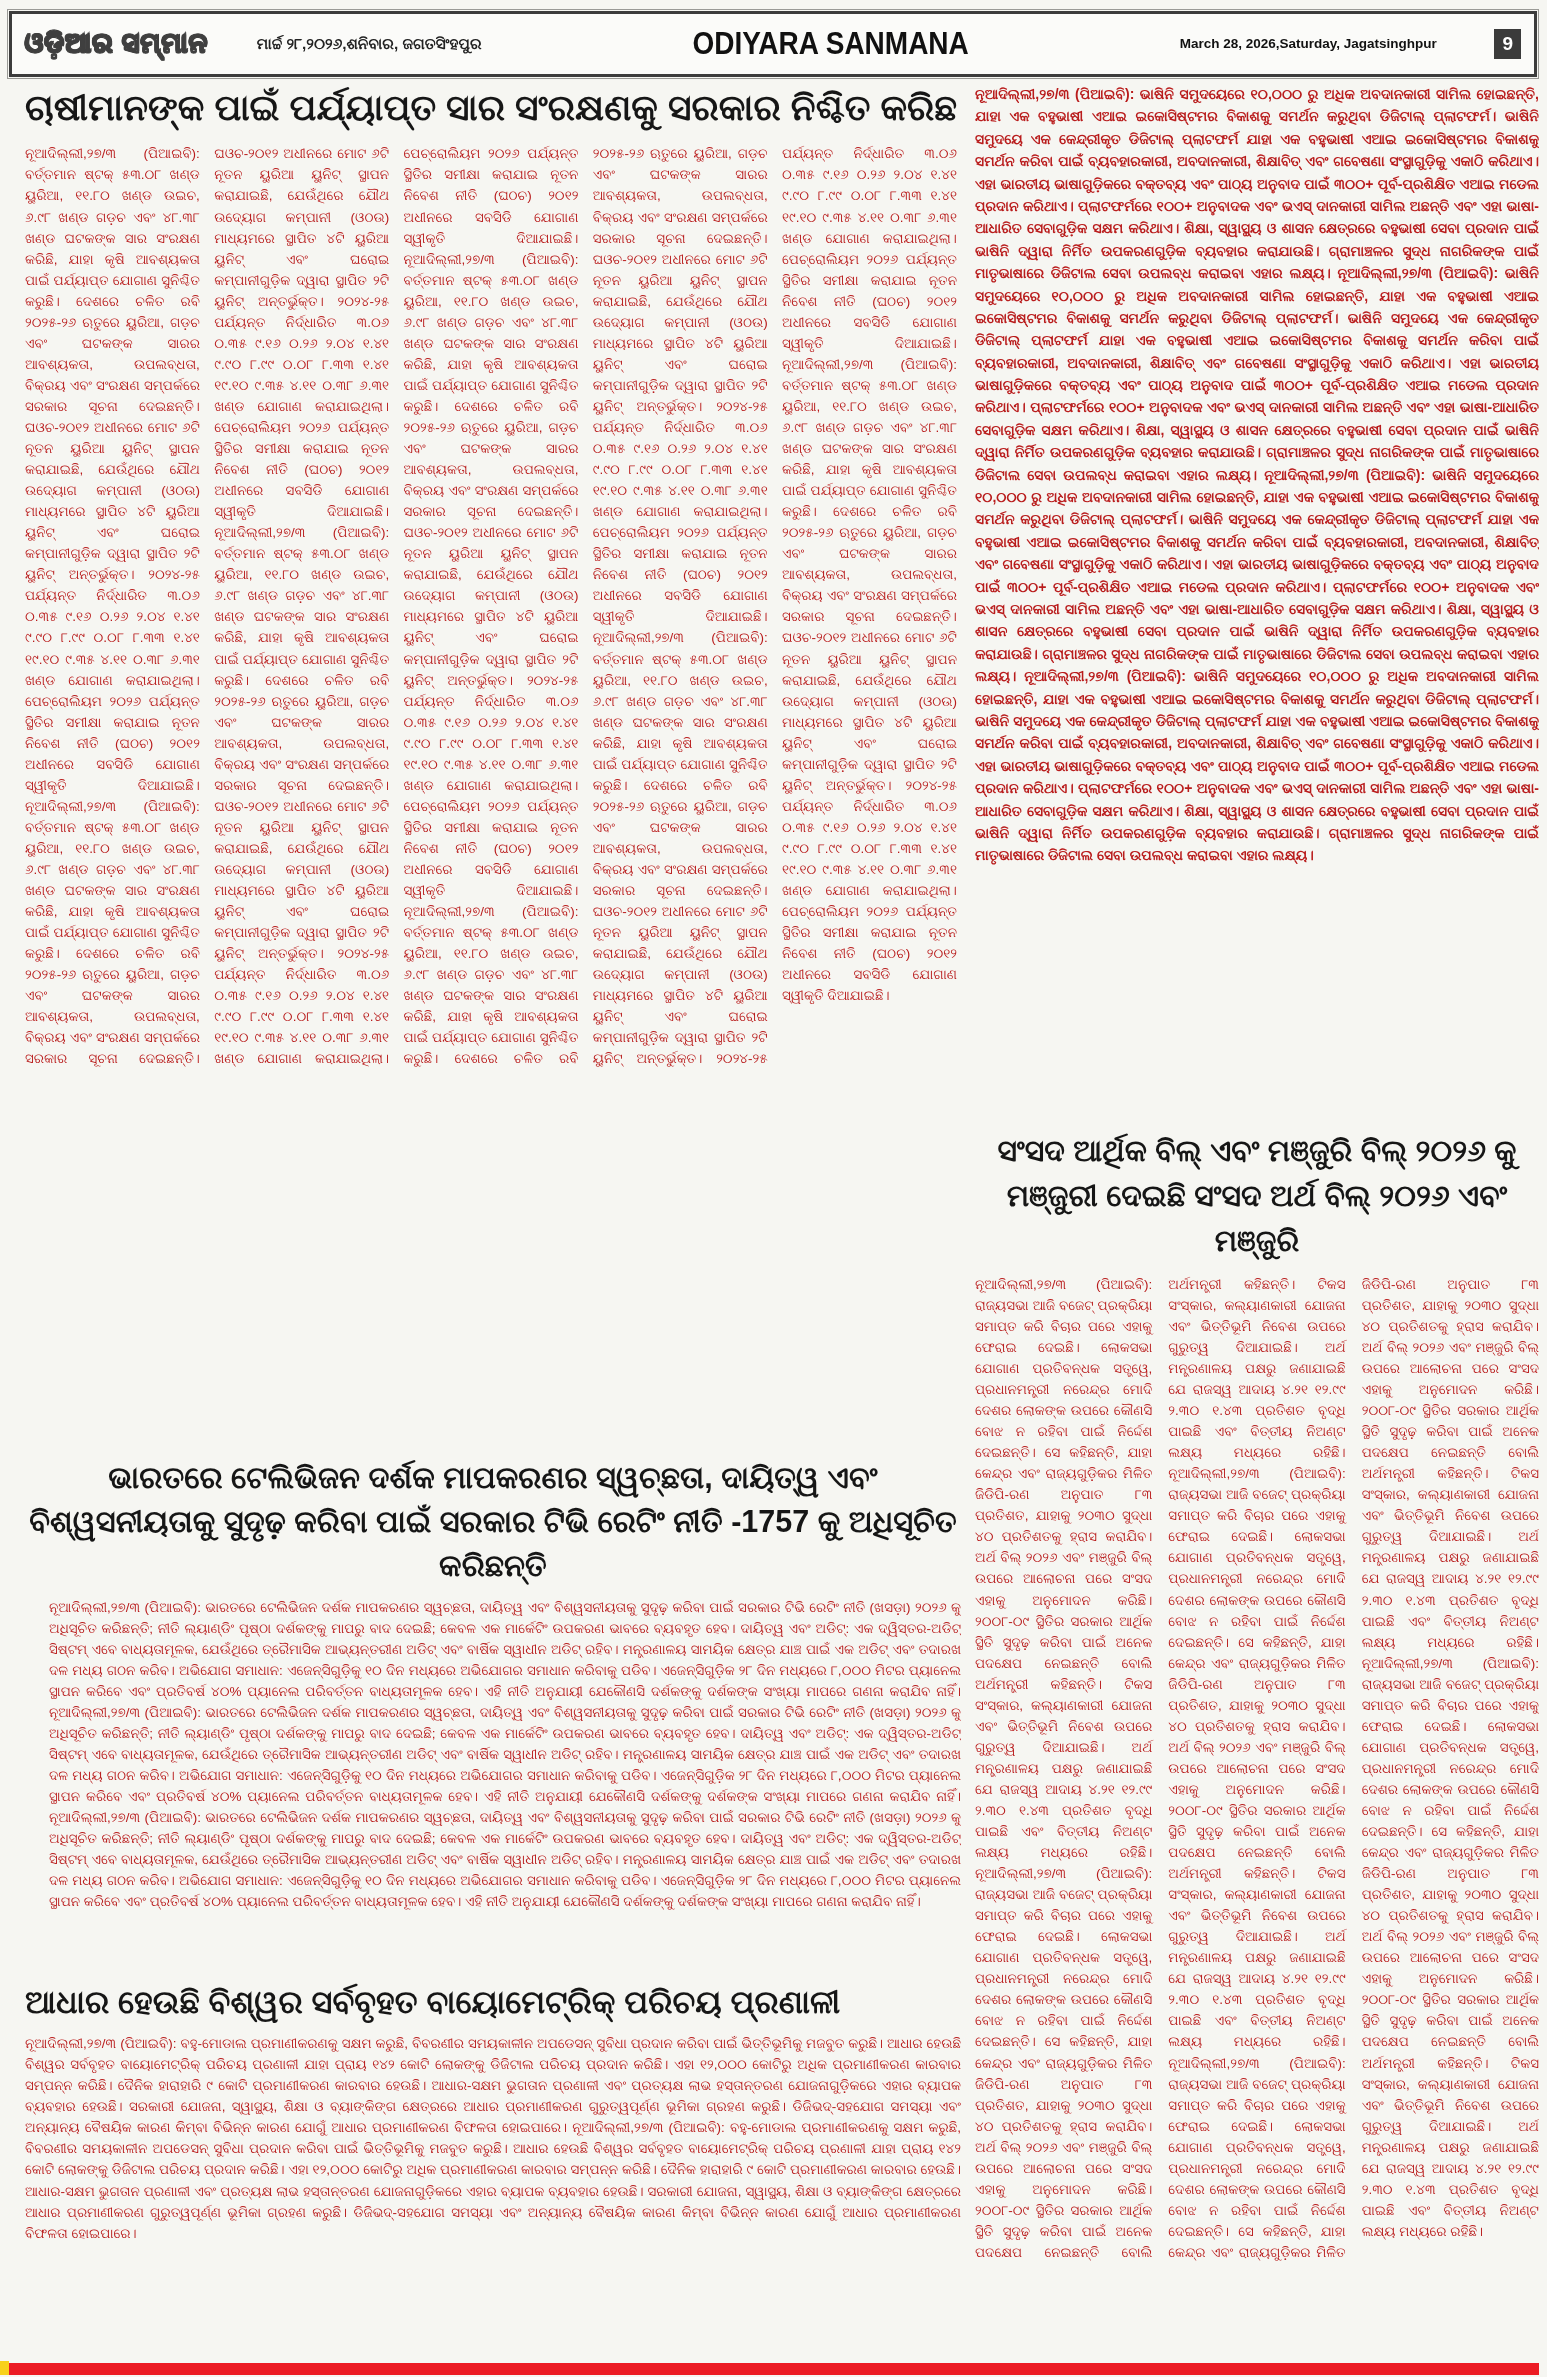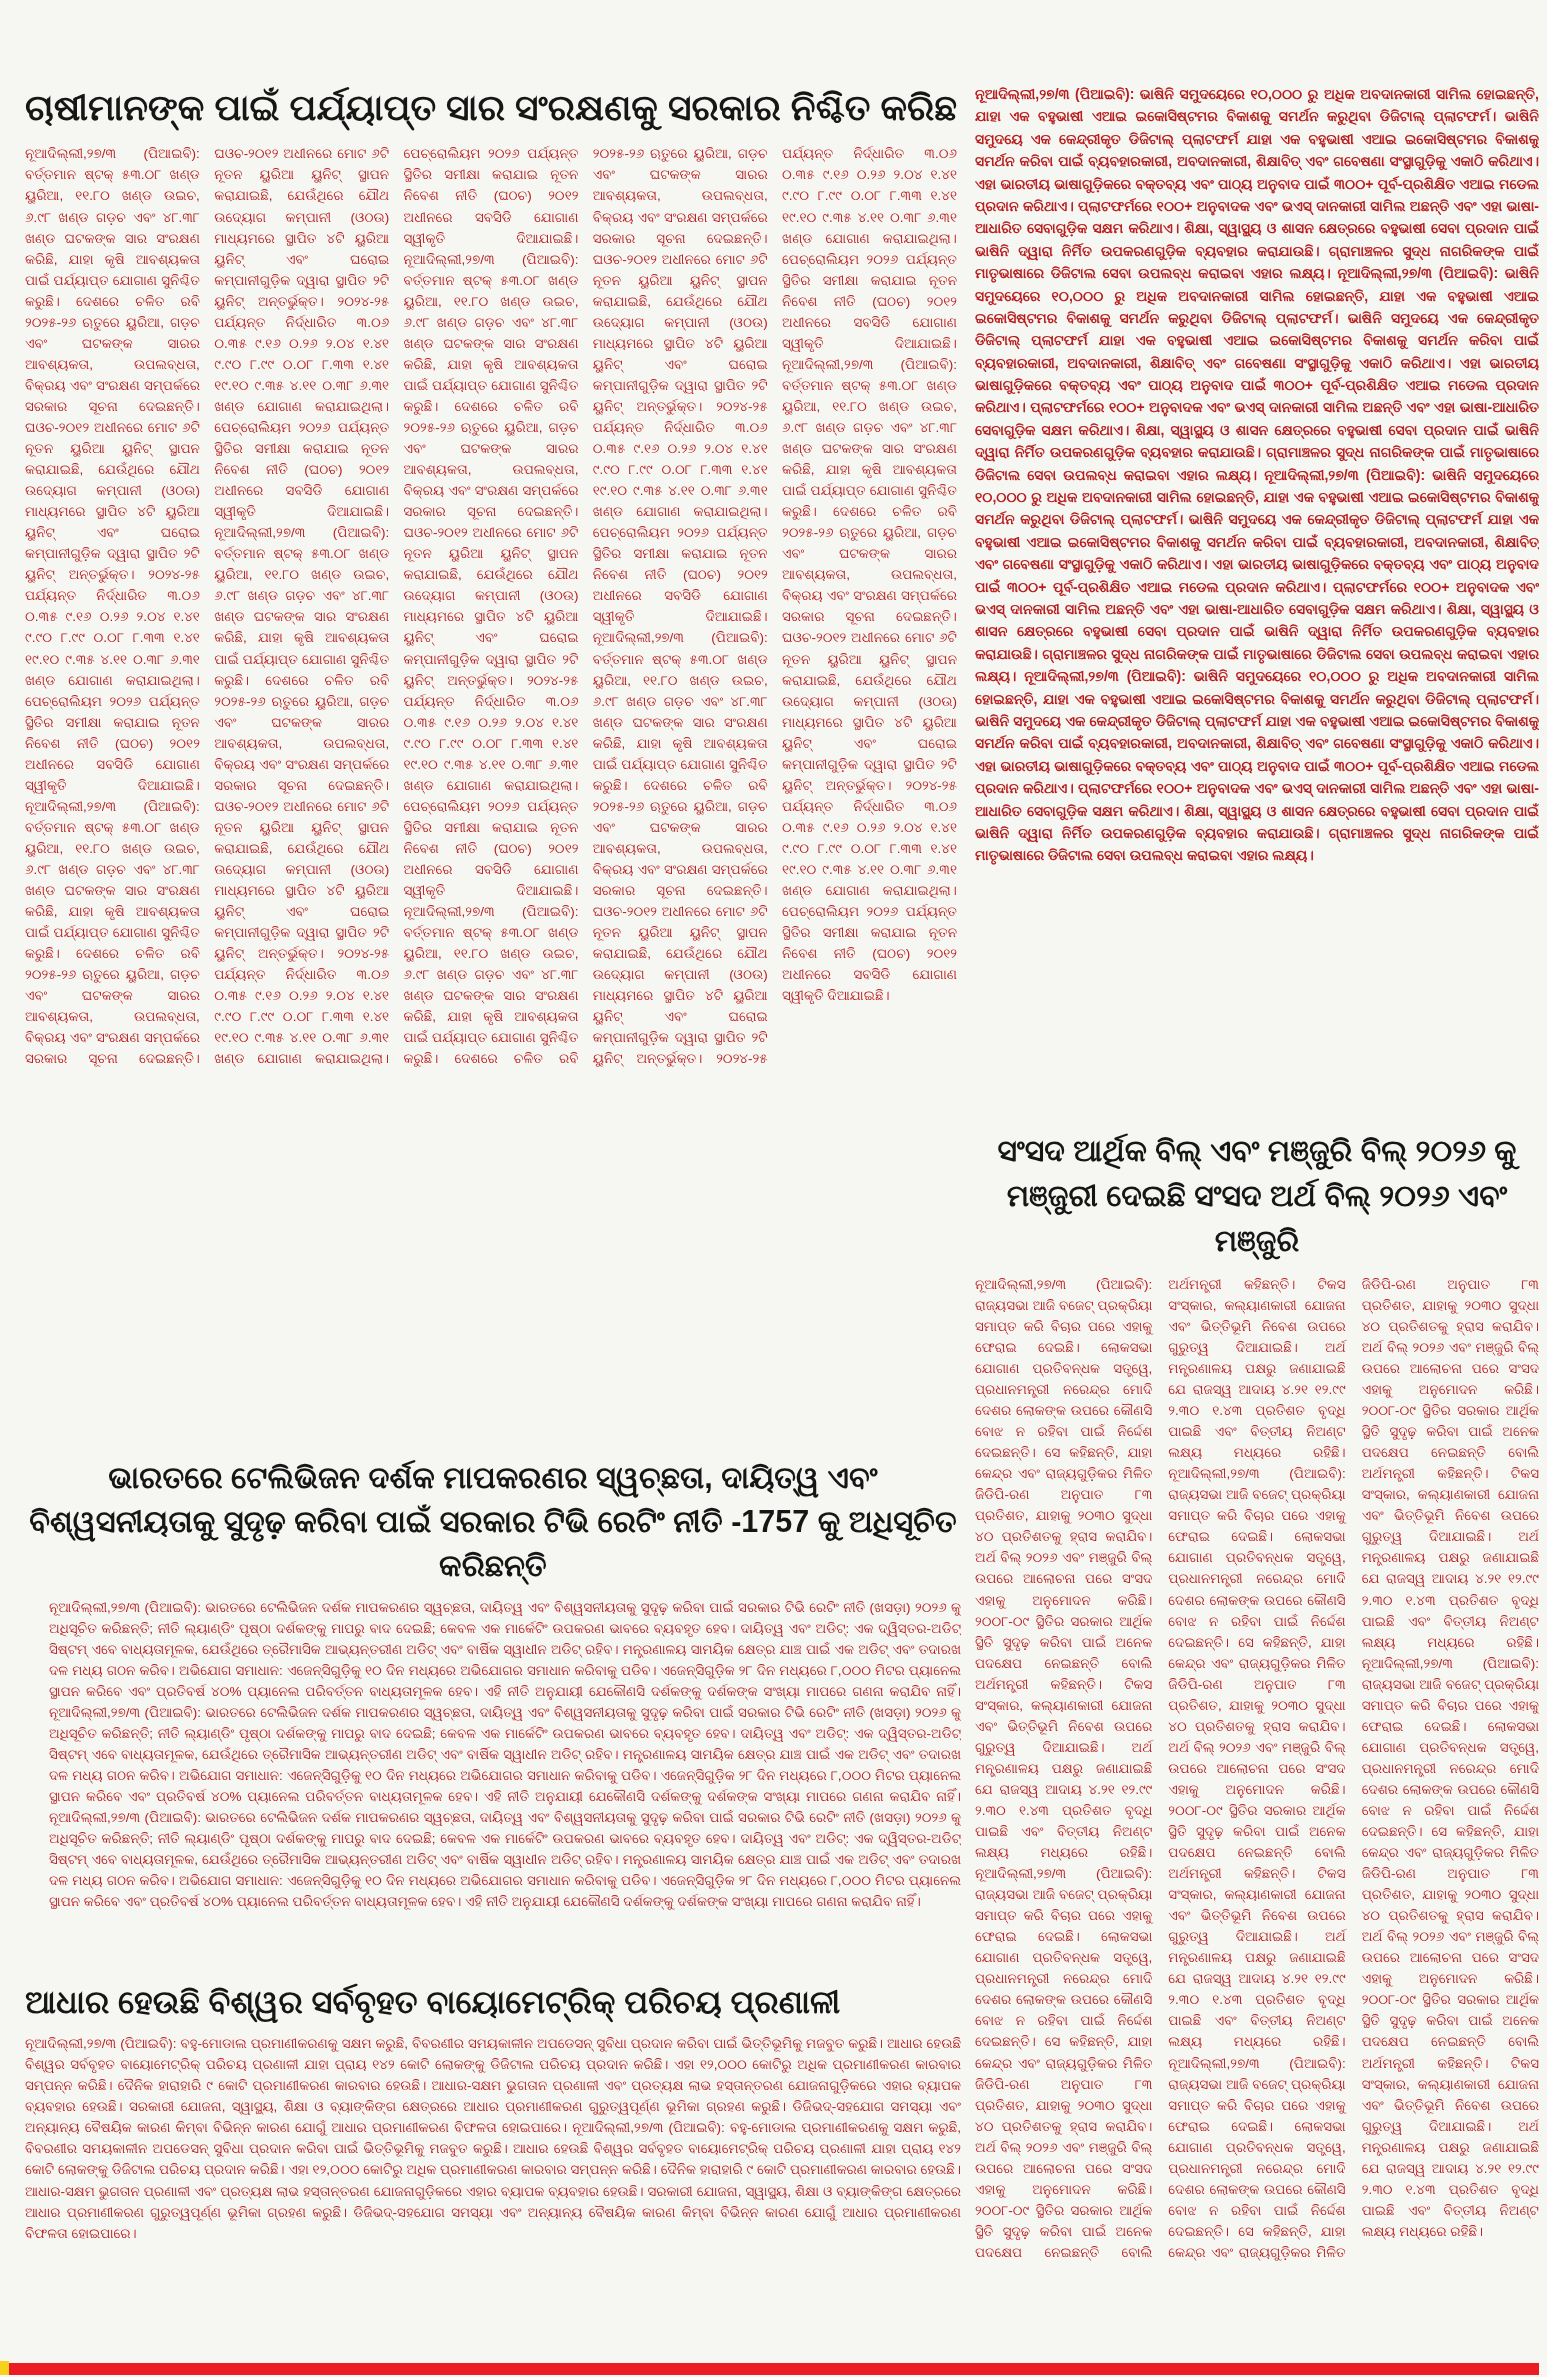--- a/index.html
+++ b/index.html
@@ -67,20 +67,27 @@
 
   
   .redbar { position:absolute; left:9px; top:2363px; width:1530px; height:11.7px; background:#ec1c24; }
   .yellowmark { position:absolute; left:0px; top:2361px; width:9px; height:14.4px; background:#f8d11c; }
 </style>
 </head>
 <body>
 
 <div class="page">
 
+  <div class="header">
+    <div class="logo-text">ଓଡ଼ିଆର ସମ୍ମାନ</div>
+    <div class="date-odia">ମାର୍ଚ୍ଚ ୨୮,୨୦୨୬,ଶନିବାର, ଜଗତସିଂହପୁର</div>
+    <div class="masthead">ODIYARA SANMANA</div>
+    <div class="date-en">March 28, 2026,Saturday, Jagatsinghpur</div>
+    <div class="pagenum">9</div>
+  </div>
 
   <section class="article art-fertilizer">
     <div class="headline">ଚାଷୀମାନଙ୍କ ପାଇଁ ପର୍ଯ୍ୟାପ୍ତ ସାର ସଂରକ୍ଷଣକୁ ସରକାର ନିଶ୍ଚିତ କରିଛନ୍ତି</div>
     <div class="body">ନୂଆଦିଲ୍ଲୀ,୨୭/୩ (ପିଆଇବି): ବର୍ତ୍ତମାନ ଷ୍ଟକ୍ ୫୩.୦୮ ଖଣ୍ଡ ୟୁରିଆ, ୧୧.୮୦ ଖଣ୍ଡ ଉଇଚ, ୬.୯୮ ଖଣ୍ଡ ଗଡ଼ଚ ଏବଂ ୪୮.୩୮ ଖଣ୍ଡ ଘଟକଙ୍କ ସାର ସଂରକ୍ଷଣ କରିଛି, ଯାହା କୃଷି ଆବଶ୍ୟକତା ପାଇଁ ପର୍ଯ୍ୟାପ୍ତ ଯୋଗାଣ ସୁନିଶ୍ଚିତ କରୁଛି। ଦେଶରେ ଚଳିତ ରବି ୨୦୨୫-୨୬ ଋତୁରେ ୟୁରିଆ, ଗଡ଼ଚ ଏବଂ ଘଟକଙ୍କ ସାରର ଆବଶ୍ୟକତା, ଉପଲବ୍ଧତା, ବିକ୍ରୟ ଏବଂ ସଂରକ୍ଷଣ ସମ୍ପର୍କରେ ସରକାର ସୂଚନା ଦେଇଛନ୍ତି। ଘଓଚ-୨୦୧୨ ଅଧୀନରେ ମୋଟ ୬ଟି ନୂତନ ୟୁରିଆ ୟୁନିଟ୍ ସ୍ଥାପନ କରାଯାଇଛି, ଯେଉଁଥିରେ ଯୌଥ ଉଦ୍ୟୋଗ କମ୍ପାନୀ (ଓଠଉ) ମାଧ୍ୟମରେ ସ୍ଥାପିତ ୪ଟି ୟୁରିଆ ୟୁନିଟ୍ ଏବଂ ଘରୋଇ କମ୍ପାନୀଗୁଡ଼ିକ ଦ୍ୱାରା ସ୍ଥାପିତ ୨ଟି ୟୁନିଟ୍ ଅନ୍ତର୍ଭୁକ୍ତ। ୨୦୨୪-୨୫ ପର୍ଯ୍ୟନ୍ତ ନିର୍ଦ୍ଧାରିତ ୩.୦୬ ୦.୩୫ ୯.୧୬ ୦.୨୬ ୨.୦୪ ୧.୪୧ ୯.୯୦ ୮.୯୯ ୦.୦୮ ୮.୩୩ ୧.୪୧ ୧୯.୧୦ ୯.୩୫ ୪.୧୧ ୦.୩୮ ୬.୩୧ ଖଣ୍ଡ ଯୋଗାଣ କରାଯାଇଥିଲା। ପେଚ୍ରୋଲିୟମ ୨୦୨୬ ପର୍ଯ୍ୟନ୍ତ ସ୍ଥିତିର ସମୀକ୍ଷା କରାଯାଇ ନୂତନ ନିବେଶ ନୀତି (ଘଠଚ) ୨୦୧୨ ଅଧୀନରେ ସବସିଡି ଯୋଗାଣ ସ୍ୱୀକୃତି ଦିଆଯାଇଛି। ନୂଆଦିଲ୍ଲୀ,୨୭/୩ (ପିଆଇବି): ବର୍ତ୍ତମାନ ଷ୍ଟକ୍ ୫୩.୦୮ ଖଣ୍ଡ ୟୁରିଆ, ୧୧.୮୦ ଖଣ୍ଡ ଉଇଚ, ୬.୯୮ ଖଣ୍ଡ ଗଡ଼ଚ ଏବଂ ୪୮.୩୮ ଖଣ୍ଡ ଘଟକଙ୍କ ସାର ସଂରକ୍ଷଣ କରିଛି, ଯାହା କୃଷି ଆବଶ୍ୟକତା ପାଇଁ ପର୍ଯ୍ୟାପ୍ତ ଯୋଗାଣ ସୁନିଶ୍ଚିତ କରୁଛି। ଦେଶରେ ଚଳିତ ରବି ୨୦୨୫-୨୬ ଋତୁରେ ୟୁରିଆ, ଗଡ଼ଚ ଏବଂ ଘଟକଙ୍କ ସାରର ଆବଶ୍ୟକତା, ଉପଲବ୍ଧତା, ବିକ୍ରୟ ଏବଂ ସଂରକ୍ଷଣ ସମ୍ପର୍କରେ ସରକାର ସୂଚନା ଦେଇଛନ୍ତି। ଘଓଚ-୨୦୧୨ ଅଧୀନରେ ମୋଟ ୬ଟି ନୂତନ ୟୁରିଆ ୟୁନିଟ୍ ସ୍ଥାପନ କରାଯାଇଛି, ଯେଉଁଥିରେ ଯୌଥ ଉଦ୍ୟୋଗ କମ୍ପାନୀ (ଓଠଉ) ମାଧ୍ୟମରେ ସ୍ଥାପିତ ୪ଟି ୟୁରିଆ ୟୁନିଟ୍ ଏବଂ ଘରୋଇ କମ୍ପାନୀଗୁଡ଼ିକ ଦ୍ୱାରା ସ୍ଥାପିତ ୨ଟି ୟୁନିଟ୍ ଅନ୍ତର୍ଭୁକ୍ତ। ୨୦୨୪-୨୫ ପର୍ଯ୍ୟନ୍ତ ନିର୍ଦ୍ଧାରିତ ୩.୦୬ ୦.୩୫ ୯.୧୬ ୦.୨୬ ୨.୦୪ ୧.୪୧ ୯.୯୦ ୮.୯୯ ୦.୦୮ ୮.୩୩ ୧.୪୧ ୧୯.୧୦ ୯.୩୫ ୪.୧୧ ୦.୩୮ ୬.୩୧ ଖଣ୍ଡ ଯୋଗାଣ କରାଯାଇଥିଲା। ପେଚ୍ରୋଲିୟମ ୨୦୨୬ ପର୍ଯ୍ୟନ୍ତ ସ୍ଥିତିର ସମୀକ୍ଷା କରାଯାଇ ନୂତନ ନିବେଶ ନୀତି (ଘଠଚ) ୨୦୧୨ ଅଧୀନରେ ସବସିଡି ଯୋଗାଣ ସ୍ୱୀକୃତି ଦିଆଯାଇଛି। ନୂଆଦିଲ୍ଲୀ,୨୭/୩ (ପିଆଇବି): ବର୍ତ୍ତମାନ ଷ୍ଟକ୍ ୫୩.୦୮ ଖଣ୍ଡ ୟୁରିଆ, ୧୧.୮୦ ଖଣ୍ଡ ଉଇଚ, ୬.୯୮ ଖଣ୍ଡ ଗଡ଼ଚ ଏବଂ ୪୮.୩୮ ଖଣ୍ଡ ଘଟକଙ୍କ ସାର ସଂରକ୍ଷଣ କରିଛି, ଯାହା କୃଷି ଆବଶ୍ୟକତା ପାଇଁ ପର୍ଯ୍ୟାପ୍ତ ଯୋଗାଣ ସୁନିଶ୍ଚିତ କରୁଛି। ଦେଶରେ ଚଳିତ ରବି ୨୦୨୫-୨୬ ଋତୁରେ ୟୁରିଆ, ଗଡ଼ଚ ଏବଂ ଘଟକଙ୍କ ସାରର ଆବଶ୍ୟକତା, ଉପଲବ୍ଧତା, ବିକ୍ରୟ ଏବଂ ସଂରକ୍ଷଣ ସମ୍ପର୍କରେ ସରକାର ସୂଚନା ଦେଇଛନ୍ତି। ଘଓଚ-୨୦୧୨ ଅଧୀନରେ ମୋଟ ୬ଟି ନୂତନ ୟୁରିଆ ୟୁନିଟ୍ ସ୍ଥାପନ କରାଯାଇଛି, ଯେଉଁଥିରେ ଯୌଥ ଉଦ୍ୟୋଗ କମ୍ପାନୀ (ଓଠଉ) ମାଧ୍ୟମରେ ସ୍ଥାପିତ ୪ଟି ୟୁରିଆ ୟୁନିଟ୍ ଏବଂ ଘରୋଇ କମ୍ପାନୀଗୁଡ଼ିକ ଦ୍ୱାରା ସ୍ଥାପିତ ୨ଟି ୟୁନିଟ୍ ଅନ୍ତର୍ଭୁକ୍ତ। ୨୦୨୪-୨୫ ପର୍ଯ୍ୟନ୍ତ ନିର୍ଦ୍ଧାରିତ ୩.୦୬ ୦.୩୫ ୯.୧୬ ୦.୨୬ ୨.୦୪ ୧.୪୧ ୯.୯୦ ୮.୯୯ ୦.୦୮ ୮.୩୩ ୧.୪୧ ୧୯.୧୦ ୯.୩୫ ୪.୧୧ ୦.୩୮ ୬.୩୧ ଖଣ୍ଡ ଯୋଗାଣ କରାଯାଇଥିଲା। ପେଚ୍ରୋଲିୟମ ୨୦୨୬ ପର୍ଯ୍ୟନ୍ତ ସ୍ଥିତିର ସମୀକ୍ଷା କରାଯାଇ ନୂତନ ନିବେଶ ନୀତି (ଘଠଚ) ୨୦୧୨ ଅଧୀନରେ ସବସିଡି ଯୋଗାଣ ସ୍ୱୀକୃତି ଦିଆଯାଇଛି। ନୂଆଦିଲ୍ଲୀ,୨୭/୩ (ପିଆଇବି): ବର୍ତ୍ତମାନ ଷ୍ଟକ୍ ୫୩.୦୮ ଖଣ୍ଡ ୟୁରିଆ, ୧୧.୮୦ ଖଣ୍ଡ ଉଇଚ, ୬.୯୮ ଖଣ୍ଡ ଗଡ଼ଚ ଏବଂ ୪୮.୩୮ ଖଣ୍ଡ ଘଟକଙ୍କ ସାର ସଂରକ୍ଷଣ କରିଛି, ଯାହା କୃଷି ଆବଶ୍ୟକତା ପାଇଁ ପର୍ଯ୍ୟାପ୍ତ ଯୋଗାଣ ସୁନିଶ୍ଚିତ କରୁଛି। ଦେଶରେ ଚଳିତ ରବି ୨୦୨୫-୨୬ ଋତୁରେ ୟୁରିଆ, ଗଡ଼ଚ ଏବଂ ଘଟକଙ୍କ ସାରର ଆବଶ୍ୟକତା, ଉପଲବ୍ଧତା, ବିକ୍ରୟ ଏବଂ ସଂରକ୍ଷଣ ସମ୍ପର୍କରେ ସରକାର ସୂଚନା ଦେଇଛନ୍ତି। ଘଓଚ-୨୦୧୨ ଅଧୀନରେ ମୋଟ ୬ଟି ନୂତନ ୟୁରିଆ ୟୁନିଟ୍ ସ୍ଥାପନ କରାଯାଇଛି, ଯେଉଁଥିରେ ଯୌଥ ଉଦ୍ୟୋଗ କମ୍ପାନୀ (ଓଠଉ) ମାଧ୍ୟମରେ ସ୍ଥାପିତ ୪ଟି ୟୁରିଆ ୟୁନିଟ୍ ଏବଂ ଘରୋଇ କମ୍ପାନୀଗୁଡ଼ିକ ଦ୍ୱାରା ସ୍ଥାପିତ ୨ଟି ୟୁନିଟ୍ ଅନ୍ତର୍ଭୁକ୍ତ। ୨୦୨୪-୨୫ ପର୍ଯ୍ୟନ୍ତ ନିର୍ଦ୍ଧାରିତ ୩.୦୬ ୦.୩୫ ୯.୧୬ ୦.୨୬ ୨.୦୪ ୧.୪୧ ୯.୯୦ ୮.୯୯ ୦.୦୮ ୮.୩୩ ୧.୪୧ ୧୯.୧୦ ୯.୩୫ ୪.୧୧ ୦.୩୮ ୬.୩୧ ଖଣ୍ଡ ଯୋଗାଣ କରାଯାଇଥିଲା। ପେଚ୍ରୋଲିୟମ ୨୦୨୬ ପର୍ଯ୍ୟନ୍ତ ସ୍ଥିତିର ସମୀକ୍ଷା କରାଯାଇ ନୂତନ ନିବେଶ ନୀତି (ଘଠଚ) ୨୦୧୨ ଅଧୀନରେ ସବସିଡି ଯୋଗାଣ ସ୍ୱୀକୃତି ଦିଆଯାଇଛି। ନୂଆଦିଲ୍ଲୀ,୨୭/୩ (ପିଆଇବି): ବର୍ତ୍ତମାନ ଷ୍ଟକ୍ ୫୩.୦୮ ଖଣ୍ଡ ୟୁରିଆ, ୧୧.୮୦ ଖଣ୍ଡ ଉଇଚ, ୬.୯୮ ଖଣ୍ଡ ଗଡ଼ଚ ଏବଂ ୪୮.୩୮ ଖଣ୍ଡ ଘଟକଙ୍କ ସାର ସଂରକ୍ଷଣ କରିଛି, ଯାହା କୃଷି ଆବଶ୍ୟକତା ପାଇଁ ପର୍ଯ୍ୟାପ୍ତ ଯୋଗାଣ ସୁନିଶ୍ଚିତ କରୁଛି। ଦେଶରେ ଚଳିତ ରବି ୨୦୨୫-୨୬ ଋତୁରେ ୟୁରିଆ, ଗଡ଼ଚ ଏବଂ ଘଟକଙ୍କ ସାରର ଆବଶ୍ୟକତା, ଉପଲବ୍ଧତା, ବିକ୍ରୟ ଏବଂ ସଂରକ୍ଷଣ ସମ୍ପର୍କରେ ସରକାର ସୂଚନା ଦେଇଛନ୍ତି। ଘଓଚ-୨୦୧୨ ଅଧୀନରେ ମୋଟ ୬ଟି ନୂତନ ୟୁରିଆ ୟୁନିଟ୍ ସ୍ଥାପନ କରାଯାଇଛି, ଯେଉଁଥିରେ ଯୌଥ ଉଦ୍ୟୋଗ କମ୍ପାନୀ (ଓଠଉ) ମାଧ୍ୟମରେ ସ୍ଥାପିତ ୪ଟି ୟୁରିଆ ୟୁନିଟ୍ ଏବଂ ଘରୋଇ କମ୍ପାନୀଗୁଡ଼ିକ ଦ୍ୱାରା ସ୍ଥାପିତ ୨ଟି ୟୁନିଟ୍ ଅନ୍ତର୍ଭୁକ୍ତ। ୨୦୨୪-୨୫ ପର୍ଯ୍ୟନ୍ତ ନିର୍ଦ୍ଧାରିତ ୩.୦୬ ୦.୩୫ ୯.୧୬ ୦.୨୬ ୨.୦୪ ୧.୪୧ ୯.୯୦ ୮.୯୯ ୦.୦୮ ୮.୩୩ ୧.୪୧ ୧୯.୧୦ ୯.୩୫ ୪.୧୧ ୦.୩୮ ୬.୩୧ ଖଣ୍ଡ ଯୋଗାଣ କରାଯାଇଥିଲା। ପେଚ୍ରୋଲିୟମ ୨୦୨୬ ପର୍ଯ୍ୟନ୍ତ ସ୍ଥିତିର ସମୀକ୍ଷା କରାଯାଇ ନୂତନ ନିବେଶ ନୀତି (ଘଠଚ) ୨୦୧୨ ଅଧୀନରେ ସବସିଡି ଯୋଗାଣ ସ୍ୱୀକୃତି ଦିଆଯାଇଛି। ନୂଆଦିଲ୍ଲୀ,୨୭/୩ (ପିଆଇବି): ବର୍ତ୍ତମାନ ଷ୍ଟକ୍ ୫୩.୦୮ ଖଣ୍ଡ ୟୁରିଆ, ୧୧.୮୦ ଖଣ୍ଡ ଉଇଚ, ୬.୯୮ ଖଣ୍ଡ ଗଡ଼ଚ ଏବଂ ୪୮.୩୮ ଖଣ୍ଡ ଘଟକଙ୍କ ସାର ସଂରକ୍ଷଣ କରିଛି, ଯାହା କୃଷି ଆବଶ୍ୟକତା ପାଇଁ ପର୍ଯ୍ୟାପ୍ତ ଯୋଗାଣ ସୁନିଶ୍ଚିତ କରୁଛି। ଦେଶରେ ଚଳିତ ରବି ୨୦୨୫-୨୬ ଋତୁରେ ୟୁରିଆ, ଗଡ଼ଚ ଏବଂ ଘଟକଙ୍କ ସାରର ଆବଶ୍ୟକତା, ଉପଲବ୍ଧତା, ବିକ୍ରୟ ଏବଂ ସଂରକ୍ଷଣ ସମ୍ପର୍କରେ ସରକାର ସୂଚନା ଦେଇଛନ୍ତି। ଘଓଚ-୨୦୧୨ ଅଧୀନରେ ମୋଟ ୬ଟି ନୂତନ ୟୁରିଆ ୟୁନିଟ୍ ସ୍ଥାପନ କରାଯାଇଛି, ଯେଉଁଥିରେ ଯୌଥ ଉଦ୍ୟୋଗ କମ୍ପାନୀ (ଓଠଉ) ମାଧ୍ୟମରେ ସ୍ଥାପିତ ୪ଟି ୟୁରିଆ ୟୁନିଟ୍ ଏବଂ ଘରୋଇ କମ୍ପାନୀଗୁଡ଼ିକ ଦ୍ୱାରା ସ୍ଥାପିତ ୨ଟି ୟୁନିଟ୍ ଅନ୍ତର୍ଭୁକ୍ତ। ୨୦୨୪-୨୫ ପର୍ଯ୍ୟନ୍ତ ନିର୍ଦ୍ଧାରିତ ୩.୦୬ ୦.୩୫ ୯.୧୬ ୦.୨୬ ୨.୦୪ ୧.୪୧ ୯.୯୦ ୮.୯୯ ୦.୦୮ ୮.୩୩ ୧.୪୧ ୧୯.୧୦ ୯.୩୫ ୪.୧୧ ୦.୩୮ ୬.୩୧ ଖଣ୍ଡ ଯୋଗାଣ କରାଯାଇଥିଲା। ପେଚ୍ରୋଲିୟମ ୨୦୨୬ ପର୍ଯ୍ୟନ୍ତ ସ୍ଥିତିର ସମୀକ୍ଷା କରାଯାଇ ନୂତନ ନିବେଶ ନୀତି (ଘଠଚ) ୨୦୧୨ ଅଧୀନରେ ସବସିଡି ଯୋଗାଣ ସ୍ୱୀକୃତି ଦିଆଯାଇଛି। ନୂଆଦିଲ୍ଲୀ,୨୭/୩ (ପିଆଇବି): ବର୍ତ୍ତମାନ ଷ୍ଟକ୍ ୫୩.୦୮ ଖଣ୍ଡ ୟୁରିଆ, ୧୧.୮୦ ଖଣ୍ଡ ଉଇଚ, ୬.୯୮ ଖଣ୍ଡ ଗଡ଼ଚ ଏବଂ ୪୮.୩୮ ଖଣ୍ଡ ଘଟକଙ୍କ ସାର ସଂରକ୍ଷଣ କରିଛି, ଯାହା କୃଷି ଆବଶ୍ୟକତା ପାଇଁ ପର୍ଯ୍ୟାପ୍ତ ଯୋଗାଣ ସୁନିଶ୍ଚିତ କରୁଛି। ଦେଶରେ ଚଳିତ ରବି ୨୦୨୫-୨୬ ଋତୁରେ ୟୁରିଆ, ଗଡ଼ଚ ଏବଂ ଘଟକଙ୍କ ସାରର ଆବଶ୍ୟକତା, ଉପଲବ୍ଧତା, ବିକ୍ରୟ ଏବଂ ସଂରକ୍ଷଣ ସମ୍ପର୍କରେ ସରକାର ସୂଚନା ଦେଇଛନ୍ତି। ଘଓଚ-୨୦୧୨ ଅଧୀନରେ ମୋଟ ୬ଟି ନୂତନ ୟୁରିଆ ୟୁନିଟ୍ ସ୍ଥାପନ କରାଯାଇଛି, ଯେଉଁଥିରେ ଯୌଥ ଉଦ୍ୟୋଗ କମ୍ପାନୀ (ଓଠଉ) ମାଧ୍ୟମରେ ସ୍ଥାପିତ ୪ଟି ୟୁରିଆ ୟୁନିଟ୍ ଏବଂ ଘରୋଇ କମ୍ପାନୀଗୁଡ଼ିକ ଦ୍ୱାରା ସ୍ଥାପିତ ୨ଟି ୟୁନିଟ୍ ଅନ୍ତର୍ଭୁକ୍ତ। ୨୦୨୪-୨୫ ପର୍ଯ୍ୟନ୍ତ ନିର୍ଦ୍ଧାରିତ ୩.୦୬ ୦.୩୫ ୯.୧୬ ୦.୨୬ ୨.୦୪ ୧.୪୧ ୯.୯୦ ୮.୯୯ ୦.୦୮ ୮.୩୩ ୧.୪୧ ୧୯.୧୦ ୯.୩୫ ୪.୧୧ ୦.୩୮ ୬.୩୧ ଖଣ୍ଡ ଯୋଗାଣ କରାଯାଇଥିଲା। ପେଚ୍ରୋଲିୟମ ୨୦୨୬ ପର୍ଯ୍ୟନ୍ତ ସ୍ଥିତିର ସମୀକ୍ଷା କରାଯାଇ ନୂତନ ନିବେଶ ନୀତି (ଘଠଚ) ୨୦୧୨ ଅଧୀନରେ ସବସିଡି ଯୋଗାଣ ସ୍ୱୀକୃତି ଦିଆଯାଇଛି।</div>
   </section>
 
   <section class="article art-bhashini">
     <div class="body">ନୂଆଦିଲ୍ଲୀ,୨୭/୩ (ପିଆଇବି): ଭାଷିନି ସମୁଦୟେରେ ୧୦,୦୦୦ ରୁ ଅଧିକ ଅବଦାନକାରୀ ସାମିଲ ହୋଇଛନ୍ତି, ଯାହା ଏକ ବହୁଭାଷୀ ଏଆଇ ଇକୋସିଷ୍ଟମର ବିକାଶକୁ ସମର୍ଥନ କରୁଥିବା ଡିଜିଟାଲ୍ ପ୍ଲାଟଫର୍ମ। ଭାଷିନି ସମୁଦୟେ ଏକ କେନ୍ଦ୍ରୀକୃତ ଡିଜିଟାଲ୍ ପ୍ଲାଟଫର୍ମ ଯାହା ଏକ ବହୁଭାଷୀ ଏଆଇ ଇକୋସିଷ୍ଟମର ବିକାଶକୁ ସମର୍ଥନ କରିବା ପାଇଁ ବ୍ୟବହାରକାରୀ, ଅବଦାନକାରୀ, ଶିକ୍ଷାବିତ୍ ଏବଂ ଗବେଷଣା ସଂସ୍ଥାଗୁଡ଼ିକୁ ଏକାଠି କରିଥାଏ। ଏହା ଭାରତୀୟ ଭାଷାଗୁଡ଼ିକରେ ବକ୍ତବ୍ୟ ଏବଂ ପାଠ୍ୟ ଅନୁବାଦ ପାଇଁ ୩୦୦+ ପୂର୍ବ-ପ୍ରଶିକ୍ଷିତ ଏଆଇ ମଡେଲ ପ୍ରଦାନ କରିଥାଏ। ପ୍ଲାଟଫର୍ମରେ ୧୦୦+ ଅନୁବାଦକ ଏବଂ ଭଏସ୍ ଦାନକାରୀ ସାମିଲ ଅଛନ୍ତି ଏବଂ ଏହା ଭାଷା-ଆଧାରିତ ସେବାଗୁଡ଼ିକ ସକ୍ଷମ କରିଥାଏ। ଶିକ୍ଷା, ସ୍ୱାସ୍ଥ୍ୟ ଓ ଶାସନ କ୍ଷେତ୍ରରେ ବହୁଭାଷୀ ସେବା ପ୍ରଦାନ ପାଇଁ ଭାଷିନି ଦ୍ୱାରା ନିର୍ମିତ ଉପକରଣଗୁଡ଼ିକ ବ୍ୟବହାର କରାଯାଉଛି। ଗ୍ରାମାଞ୍ଚଳର ସୁଦ୍ଧ ନାଗରିକଙ୍କ ପାଇଁ ମାତୃଭାଷାରେ ଡିଜିଟାଲ ସେବା ଉପଲବ୍ଧ କରାଇବା ଏହାର ଲକ୍ଷ୍ୟ। ନୂଆଦିଲ୍ଲୀ,୨୭/୩ (ପିଆଇବି): ଭାଷିନି ସମୁଦୟେରେ ୧୦,୦୦୦ ରୁ ଅଧିକ ଅବଦାନକାରୀ ସାମିଲ ହୋଇଛନ୍ତି, ଯାହା ଏକ ବହୁଭାଷୀ ଏଆଇ ଇକୋସିଷ୍ଟମର ବିକାଶକୁ ସମର୍ଥନ କରୁଥିବା ଡିଜିଟାଲ୍ ପ୍ଲାଟଫର୍ମ। ଭାଷିନି ସମୁଦୟେ ଏକ କେନ୍ଦ୍ରୀକୃତ ଡିଜିଟାଲ୍ ପ୍ଲାଟଫର୍ମ ଯାହା ଏକ ବହୁଭାଷୀ ଏଆଇ ଇକୋସିଷ୍ଟମର ବିକାଶକୁ ସମର୍ଥନ କରିବା ପାଇଁ ବ୍ୟବହାରକାରୀ, ଅବଦାନକାରୀ, ଶିକ୍ଷାବିତ୍ ଏବଂ ଗବେଷଣା ସଂସ୍ଥାଗୁଡ଼ିକୁ ଏକାଠି କରିଥାଏ। ଏହା ଭାରତୀୟ ଭାଷାଗୁଡ଼ିକରେ ବକ୍ତବ୍ୟ ଏବଂ ପାଠ୍ୟ ଅନୁବାଦ ପାଇଁ ୩୦୦+ ପୂର୍ବ-ପ୍ରଶିକ୍ଷିତ ଏଆଇ ମଡେଲ ପ୍ରଦାନ କରିଥାଏ। ପ୍ଲାଟଫର୍ମରେ ୧୦୦+ ଅନୁବାଦକ ଏବଂ ଭଏସ୍ ଦାନକାରୀ ସାମିଲ ଅଛନ୍ତି ଏବଂ ଏହା ଭାଷା-ଆଧାରିତ ସେବାଗୁଡ଼ିକ ସକ୍ଷମ କରିଥାଏ। ଶିକ୍ଷା, ସ୍ୱାସ୍ଥ୍ୟ ଓ ଶାସନ କ୍ଷେତ୍ରରେ ବହୁଭାଷୀ ସେବା ପ୍ରଦାନ ପାଇଁ ଭାଷିନି ଦ୍ୱାରା ନିର୍ମିତ ଉପକରଣଗୁଡ଼ିକ ବ୍ୟବହାର କରାଯାଉଛି। ଗ୍ରାମାଞ୍ଚଳର ସୁଦ୍ଧ ନାଗରିକଙ୍କ ପାଇଁ ମାତୃଭାଷାରେ ଡିଜିଟାଲ ସେବା ଉପଲବ୍ଧ କରାଇବା ଏହାର ଲକ୍ଷ୍ୟ। ନୂଆଦିଲ୍ଲୀ,୨୭/୩ (ପିଆଇବି): ଭାଷିନି ସମୁଦୟେରେ ୧୦,୦୦୦ ରୁ ଅଧିକ ଅବଦାନକାରୀ ସାମିଲ ହୋଇଛନ୍ତି, ଯାହା ଏକ ବହୁଭାଷୀ ଏଆଇ ଇକୋସିଷ୍ଟମର ବିକାଶକୁ ସମର୍ଥନ କରୁଥିବା ଡିଜିଟାଲ୍ ପ୍ଲାଟଫର୍ମ। ଭାଷିନି ସମୁଦୟେ ଏକ କେନ୍ଦ୍ରୀକୃତ ଡିଜିଟାଲ୍ ପ୍ଲାଟଫର୍ମ ଯାହା ଏକ ବହୁଭାଷୀ ଏଆଇ ଇକୋସିଷ୍ଟମର ବିକାଶକୁ ସମର୍ଥନ କରିବା ପାଇଁ ବ୍ୟବହାରକାରୀ, ଅବଦାନକାରୀ, ଶିକ୍ଷାବିତ୍ ଏବଂ ଗବେଷଣା ସଂସ୍ଥାଗୁଡ଼ିକୁ ଏକାଠି କରିଥାଏ। ଏହା ଭାରତୀୟ ଭାଷାଗୁଡ଼ିକରେ ବକ୍ତବ୍ୟ ଏବଂ ପାଠ୍ୟ ଅନୁବାଦ ପାଇଁ ୩୦୦+ ପୂର୍ବ-ପ୍ରଶିକ୍ଷିତ ଏଆଇ ମଡେଲ ପ୍ରଦାନ କରିଥାଏ। ପ୍ଲାଟଫର୍ମରେ ୧୦୦+ ଅନୁବାଦକ ଏବଂ ଭଏସ୍ ଦାନକାରୀ ସାମିଲ ଅଛନ୍ତି ଏବଂ ଏହା ଭାଷା-ଆଧାରିତ ସେବାଗୁଡ଼ିକ ସକ୍ଷମ କରିଥାଏ। ଶିକ୍ଷା, ସ୍ୱାସ୍ଥ୍ୟ ଓ ଶାସନ କ୍ଷେତ୍ରରେ ବହୁଭାଷୀ ସେବା ପ୍ରଦାନ ପାଇଁ ଭାଷିନି ଦ୍ୱାରା ନିର୍ମିତ ଉପକରଣଗୁଡ଼ିକ ବ୍ୟବହାର କରାଯାଉଛି। ଗ୍ରାମାଞ୍ଚଳର ସୁଦ୍ଧ ନାଗରିକଙ୍କ ପାଇଁ ମାତୃଭାଷାରେ ଡିଜିଟାଲ ସେବା ଉପଲବ୍ଧ କରାଇବା ଏହାର ଲକ୍ଷ୍ୟ। ନୂଆଦିଲ୍ଲୀ,୨୭/୩ (ପିଆଇବି): ଭାଷିନି ସମୁଦୟେରେ ୧୦,୦୦୦ ରୁ ଅଧିକ ଅବଦାନକାରୀ ସାମିଲ ହୋଇଛନ୍ତି, ଯାହା ଏକ ବହୁଭାଷୀ ଏଆଇ ଇକୋସିଷ୍ଟମର ବିକାଶକୁ ସମର୍ଥନ କରୁଥିବା ଡିଜିଟାଲ୍ ପ୍ଲାଟଫର୍ମ। ଭାଷିନି ସମୁଦୟେ ଏକ କେନ୍ଦ୍ରୀକୃତ ଡିଜିଟାଲ୍ ପ୍ଲାଟଫର୍ମ ଯାହା ଏକ ବହୁଭାଷୀ ଏଆଇ ଇକୋସିଷ୍ଟମର ବିକାଶକୁ ସମର୍ଥନ କରିବା ପାଇଁ ବ୍ୟବହାରକାରୀ, ଅବଦାନକାରୀ, ଶିକ୍ଷାବିତ୍ ଏବଂ ଗବେଷଣା ସଂସ୍ଥାଗୁଡ଼ିକୁ ଏକାଠି କରିଥାଏ। ଏହା ଭାରତୀୟ ଭାଷାଗୁଡ଼ିକରେ ବକ୍ତବ୍ୟ ଏବଂ ପାଠ୍ୟ ଅନୁବାଦ ପାଇଁ ୩୦୦+ ପୂର୍ବ-ପ୍ରଶିକ୍ଷିତ ଏଆଇ ମଡେଲ ପ୍ରଦାନ କରିଥାଏ। ପ୍ଲାଟଫର୍ମରେ ୧୦୦+ ଅନୁବାଦକ ଏବଂ ଭଏସ୍ ଦାନକାରୀ ସାମିଲ ଅଛନ୍ତି ଏବଂ ଏହା ଭାଷା-ଆଧାରିତ ସେବାଗୁଡ଼ିକ ସକ୍ଷମ କରିଥାଏ। ଶିକ୍ଷା, ସ୍ୱାସ୍ଥ୍ୟ ଓ ଶାସନ କ୍ଷେତ୍ରରେ ବହୁଭାଷୀ ସେବା ପ୍ରଦାନ ପାଇଁ ଭାଷିନି ଦ୍ୱାରା ନିର୍ମିତ ଉପକରଣଗୁଡ଼ିକ ବ୍ୟବହାର କରାଯାଉଛି। ଗ୍ରାମାଞ୍ଚଳର ସୁଦ୍ଧ ନାଗରିକଙ୍କ ପାଇଁ ମାତୃଭାଷାରେ ଡିଜିଟାଲ ସେବା ଉପଲବ୍ଧ କରାଇବା ଏହାର ଲକ୍ଷ୍ୟ।</div>
   </section>
 

